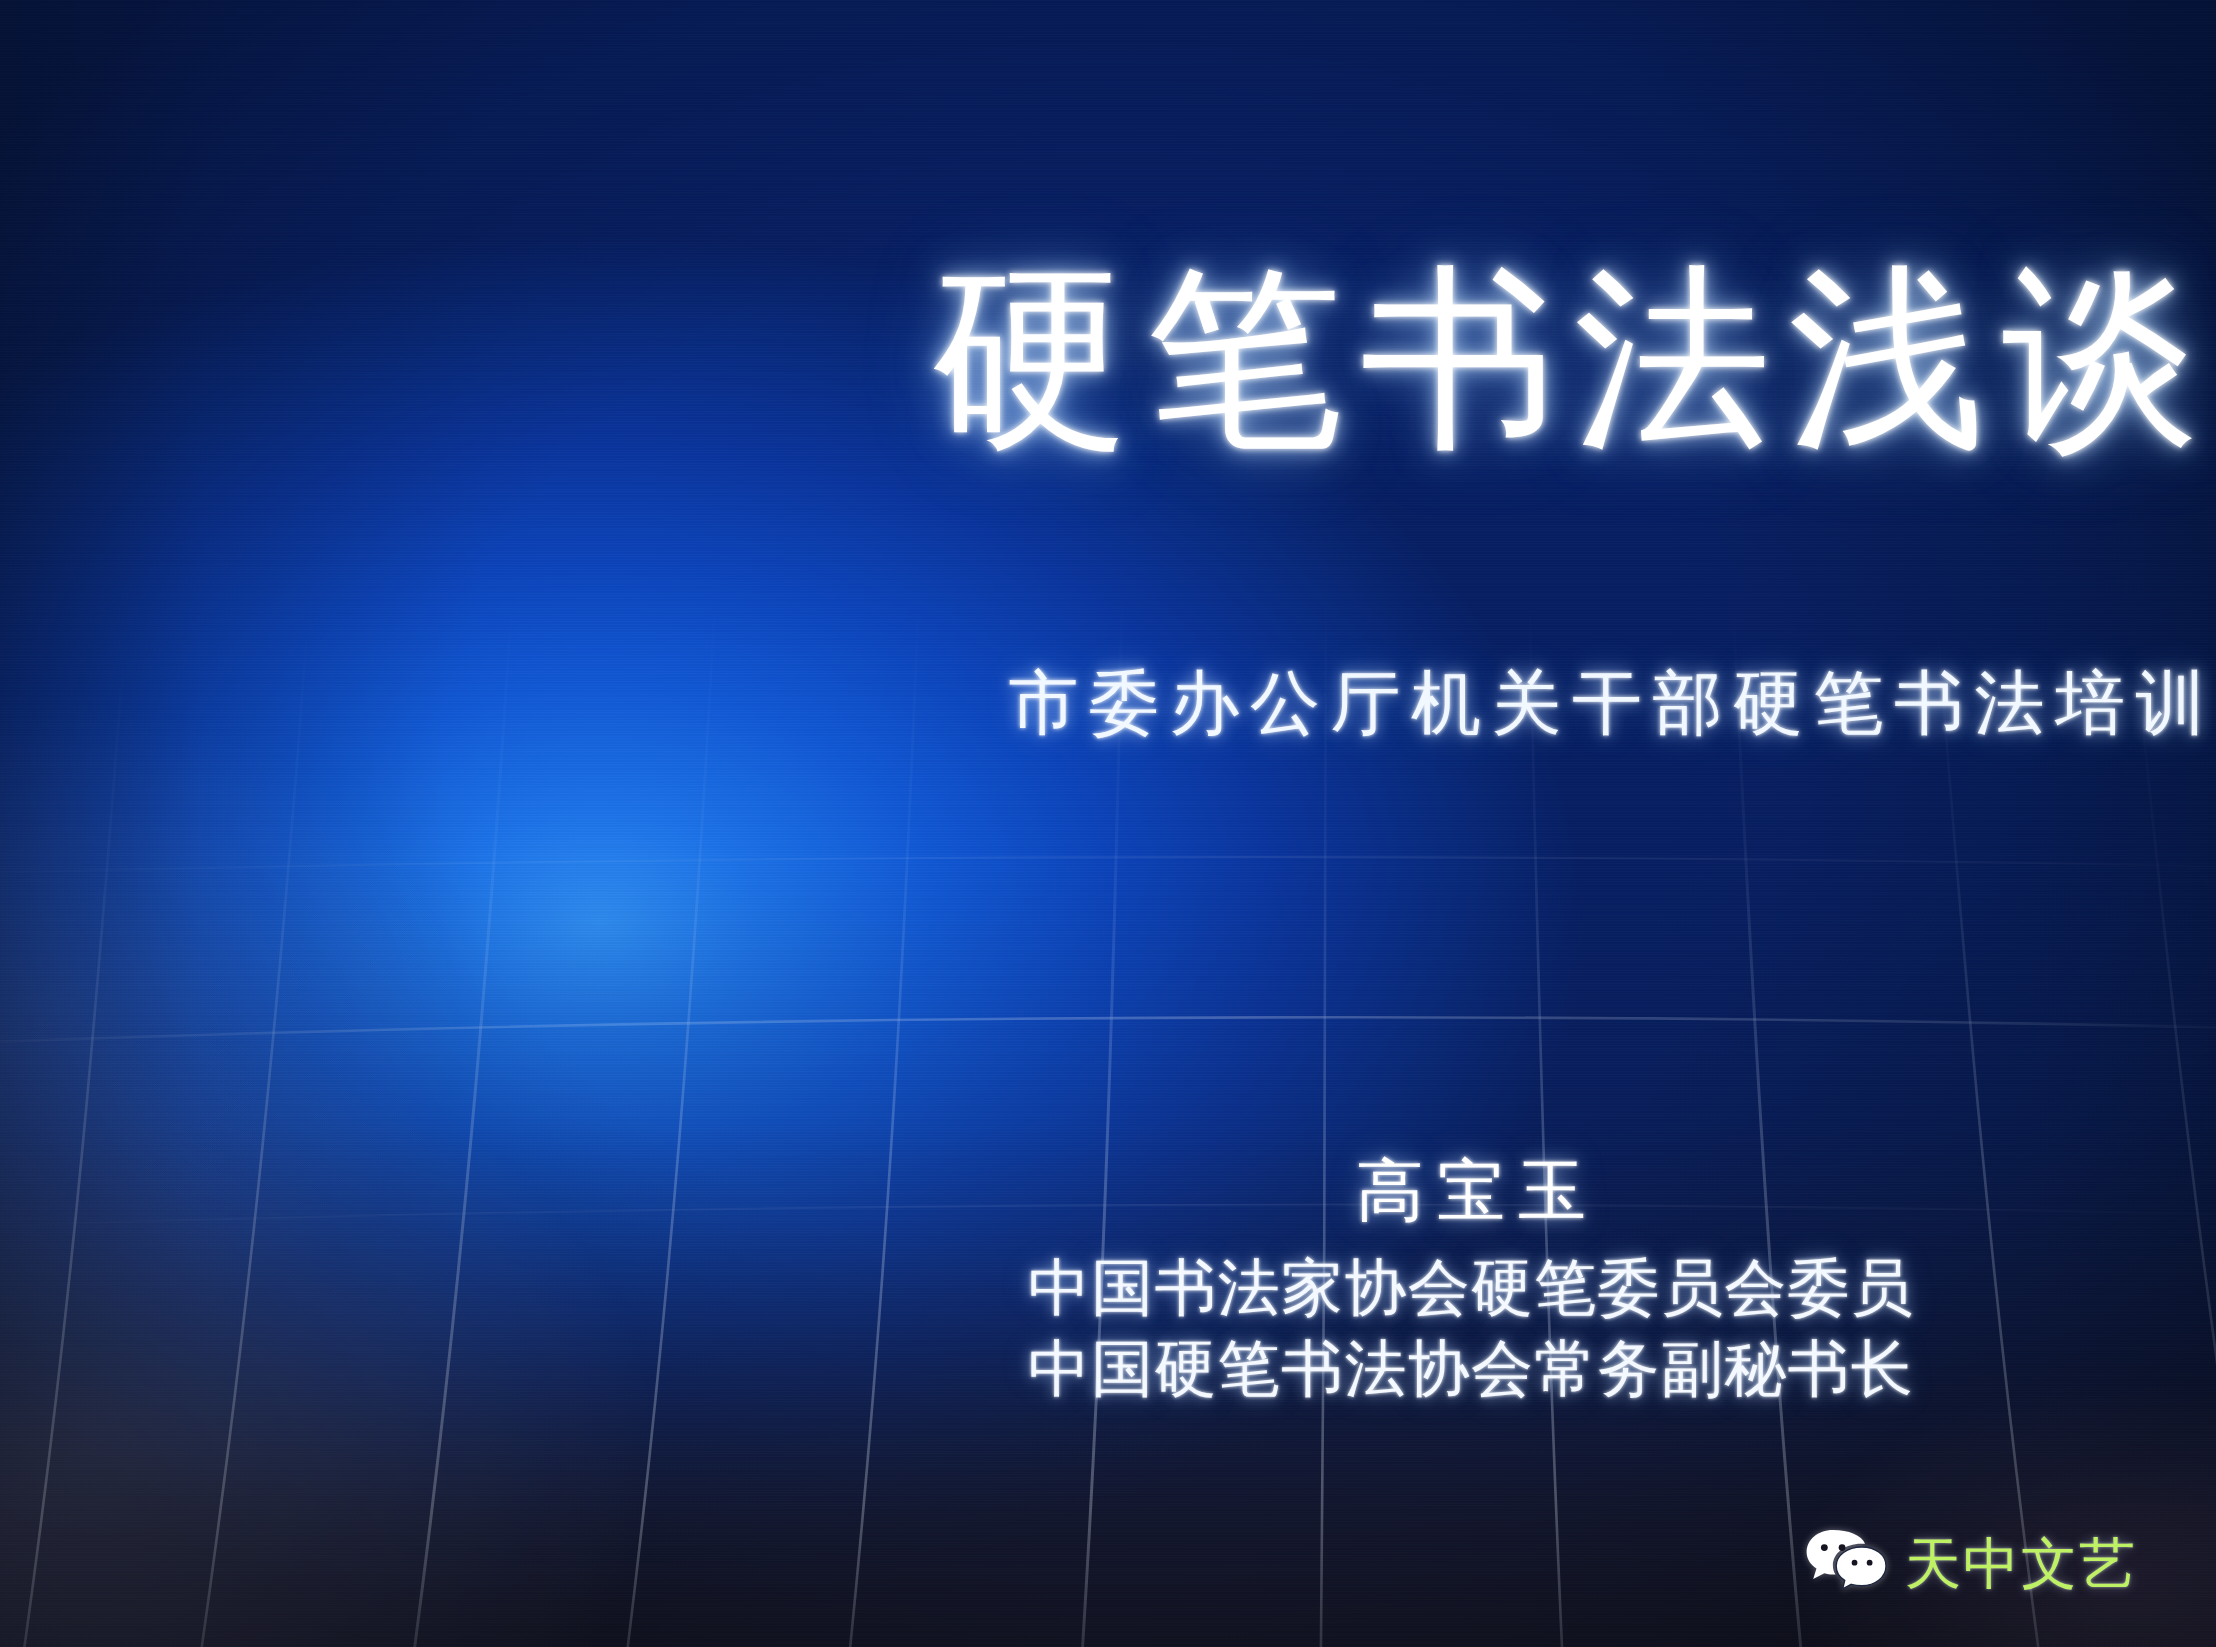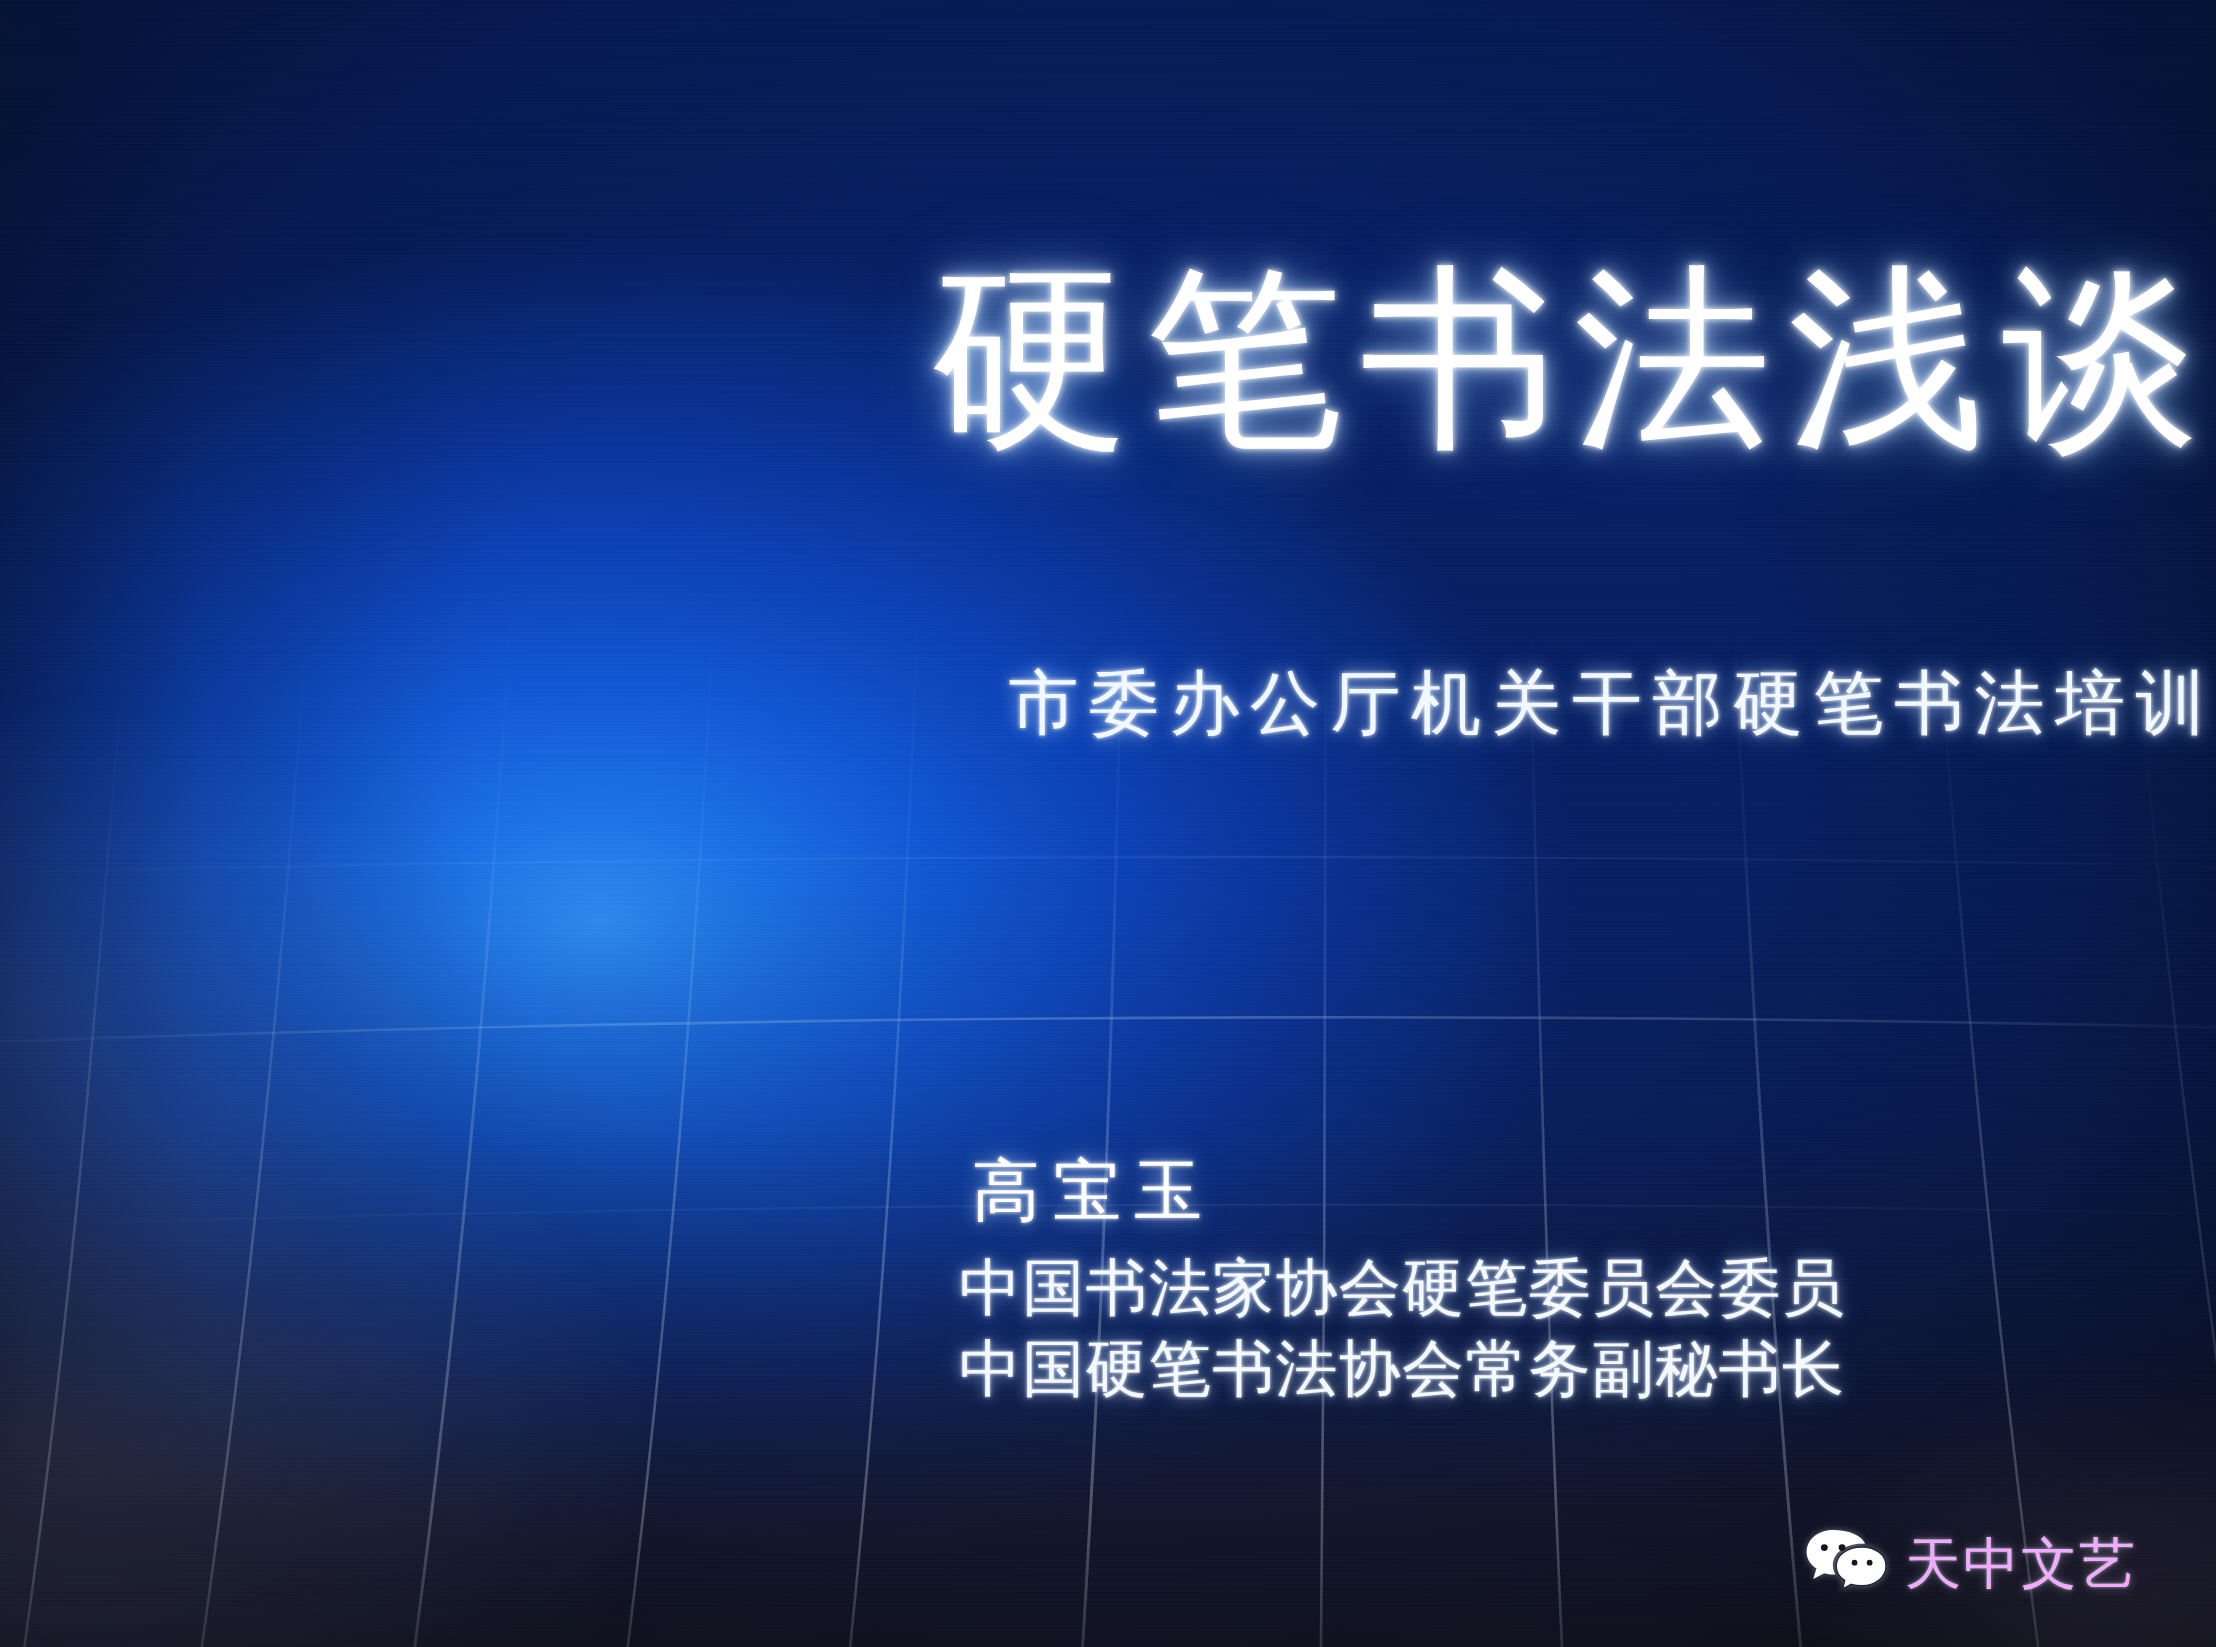--- a/index.html
+++ b/index.html
@@ -107,20 +107,21 @@
     text-shadow:
       0 0 4.6px rgba(255,255,255,0.95),
       0 0 14.4px rgba(190,220,255,0.75),
       0 0 31.5px rgba(140,190,255,0.45);
   }
 
   .presenter{
     position:absolute;
     right:233px;
     top:1153px;
+    text-align:center;
     width:1024px;
   }
   .presenter-name{
     color:#ffffff;
     font-size:68px;
     font-weight:400;
     letter-spacing:13px;
     text-indent:13px;
     line-height:1.12;
     margin-bottom:18.4px;
@@ -152,21 +153,21 @@
     gap:17px;
   }
   .wechat-icon{
     width:84px; height:74px;
     position:relative;
     flex:0 0 auto;
     filter:drop-shadow(0 0 3.9px rgba(255,255,255,0.35));
   }
   .wechat-icon svg{width:100%;height:100%;display:block;}
   .watermark-label{
-    color:#f0abfc;
+    color:#bef264;
     font-family:"Liberation Sans","DejaVu Sans",sans-serif;
     font-size:56px;
     font-weight:400;
     letter-spacing:2px;
     line-height:1;
     white-space:nowrap;
     text-shadow:0 0 3.3px rgba(255,255,255,0.55), 0 0 10.5px rgba(220,230,255,0.35);
   }
 </style>
 </head>

